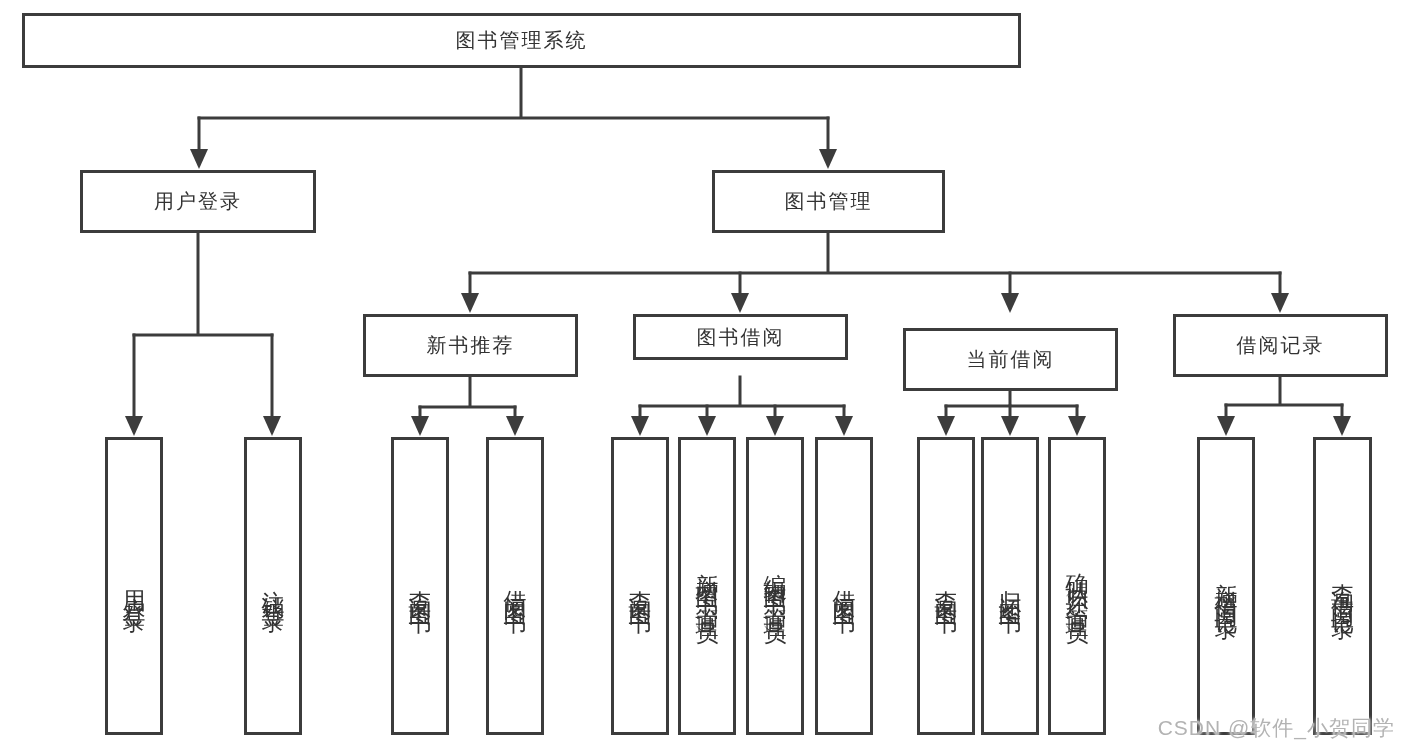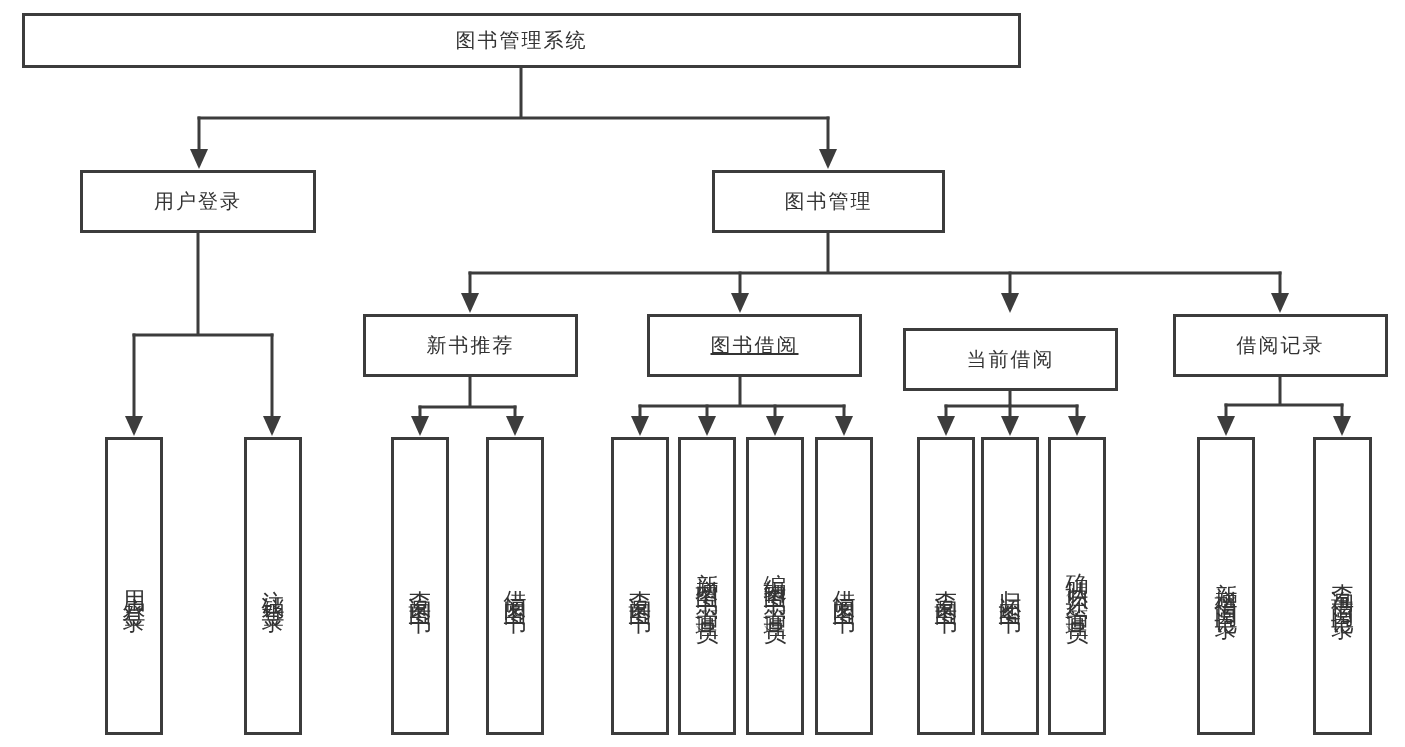--- a/index.html
+++ b/index.html
@@ -117,21 +117,21 @@
   <div class="node hnode" style="left:80px;top:170px;width:236px;height:63px;">
     <span class="lbl">用户登录</span>
   </div>
   <div class="node hnode" style="left:712px;top:170px;width:233px;height:63px;">
     <span class="lbl">图书管理</span>
   </div>
 
   <div class="node hnode" style="left:363px;top:314px;width:215px;height:63px;">
     <span class="lbl">新书推荐</span>
   </div>
-  <div class="node hnode" style="left:647px;top:314px;width:215px;height:63px;text-decoration:underline;">
+  <div class="node hnode" style="left:633px;top:314px;width:215px;height:46px;">
     <span class="lbl">图书借阅</span>
   </div>
   <div class="node hnode" style="left:903px;top:314px;width:215px;height:63px;margin-top:14px;">
     <span class="lbl">当前借阅</span>
   </div>
   <div class="node hnode" style="left:1173px;top:314px;width:215px;height:63px;justify-content:center;">
     <span class="lbl">借阅记录</span>
   </div>
 
   <div class="node vnode" style="left:105px;top:437px;width:58px;height:298px;">
@@ -171,14 +171,15 @@
     <span class="lbl">确认归还（管理员）</span>
   </div>
 
   <div class="node vnode" style="left:1197px;top:437px;width:58px;height:298px;">
     <span class="lbl">新增借阅记录</span>
   </div>
   <div class="node vnode" style="left:1313px;top:437px;width:59px;height:298px;">
     <span class="lbl">查询借阅记录</span>
   </div>
 
+  <div class="watermark">CSDN @软件_小贺同学</div>
 
 </div>
 
 </body></html>

